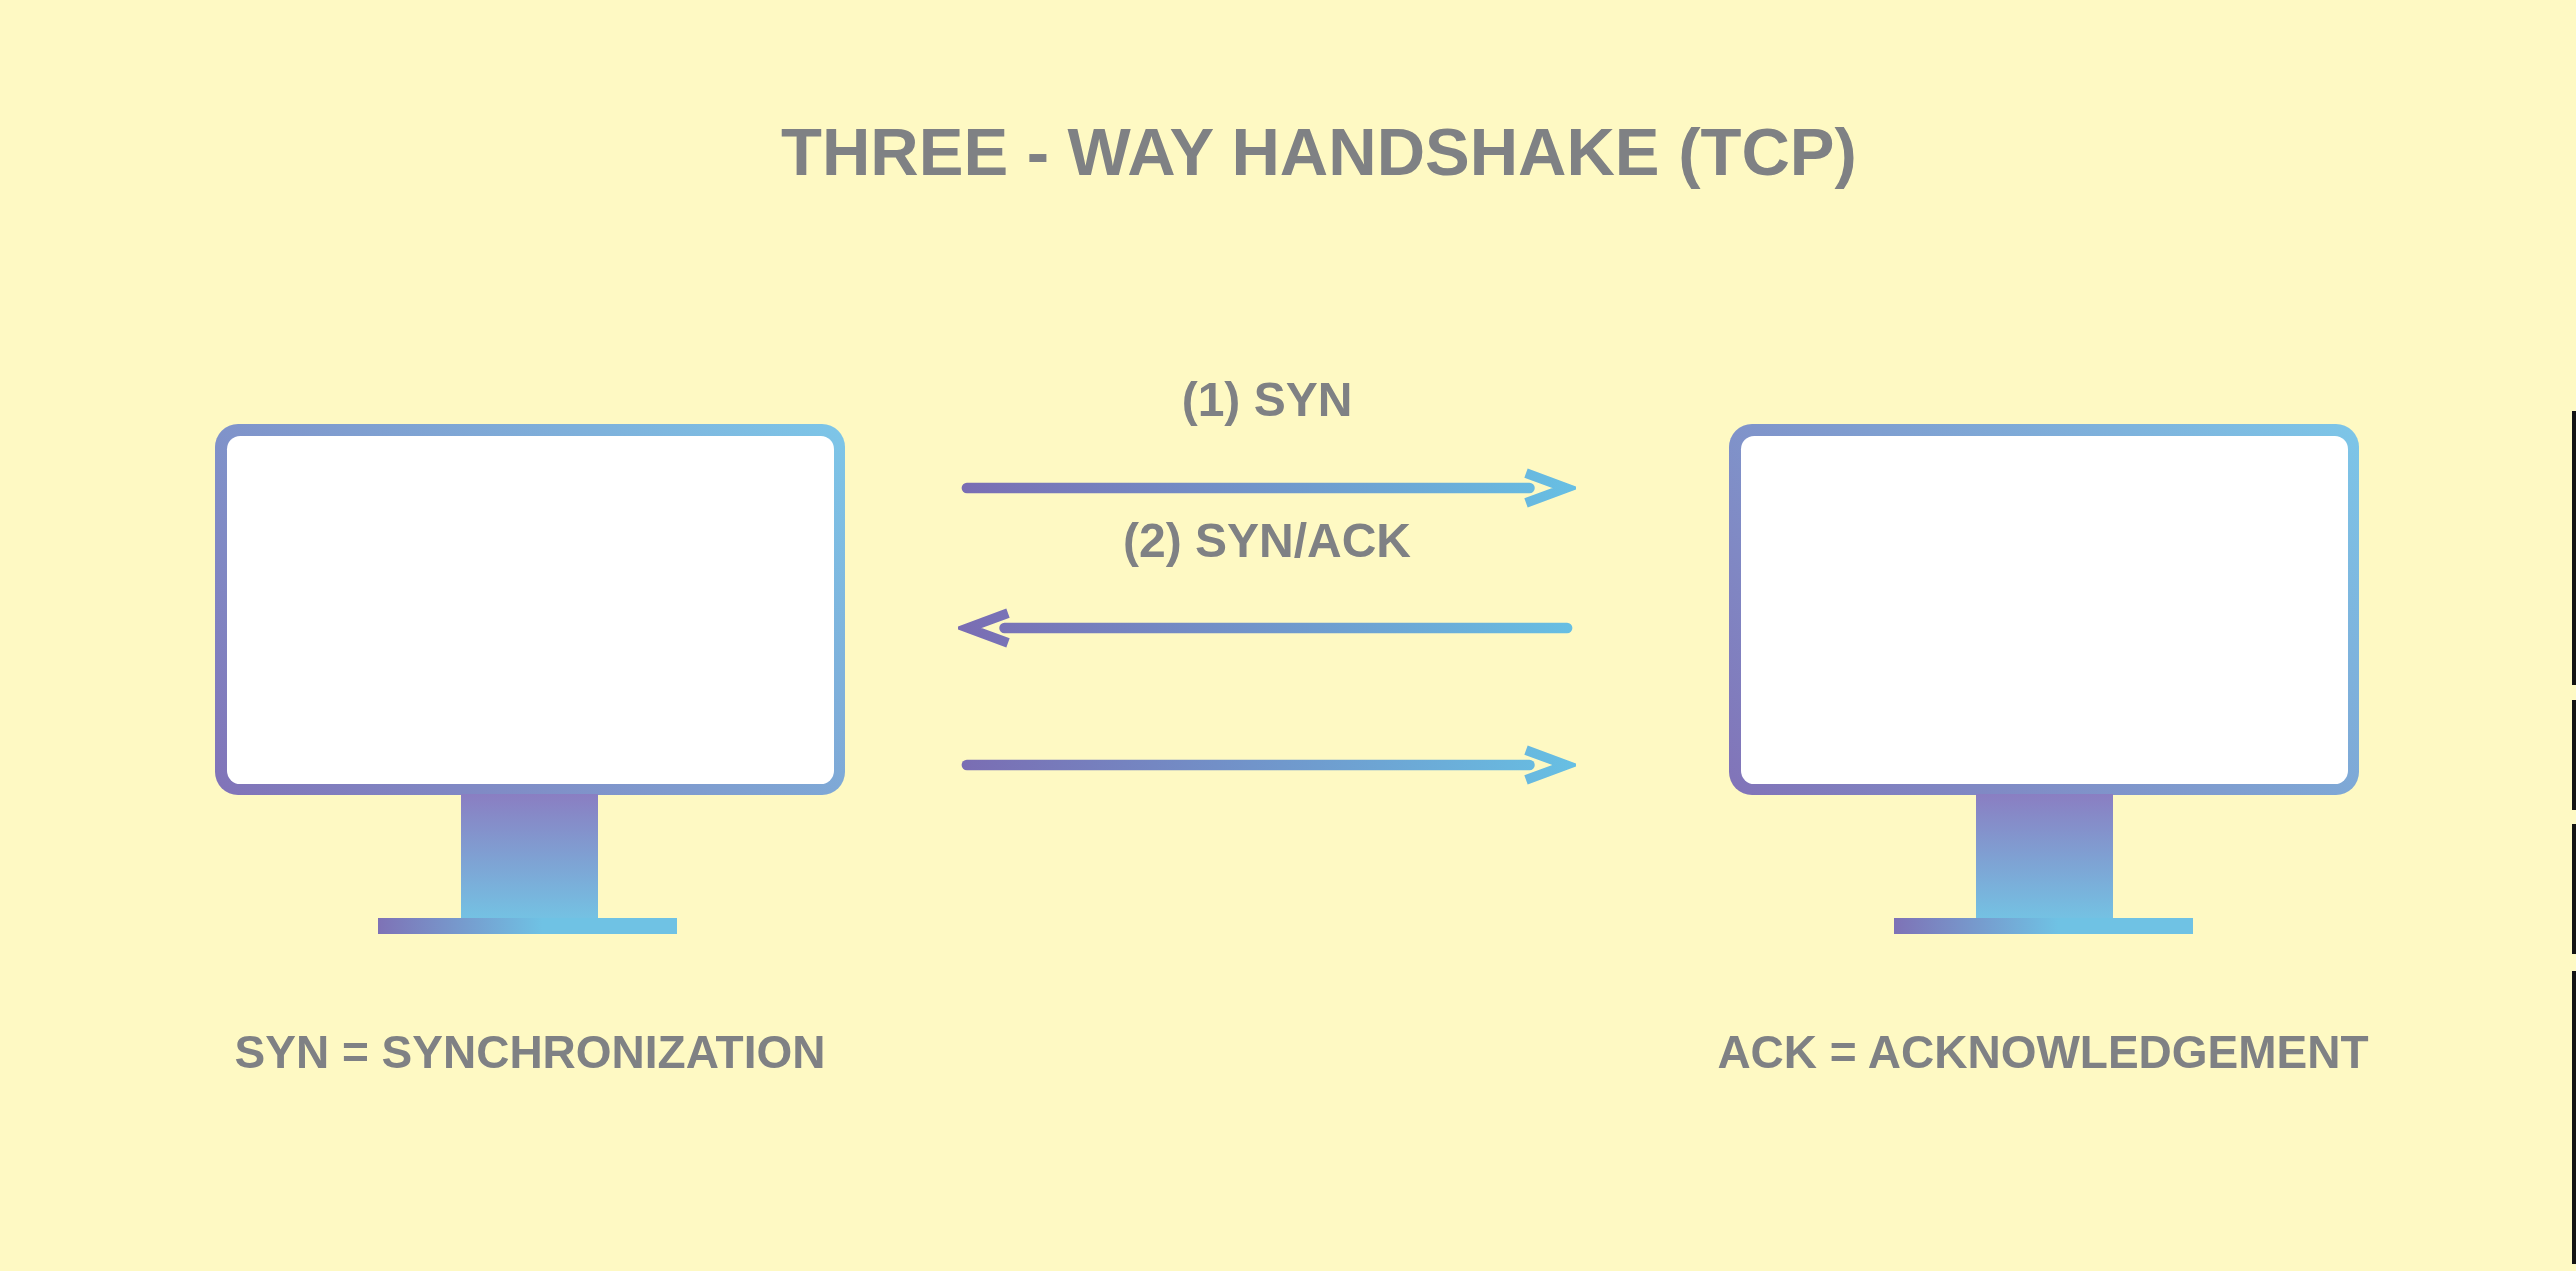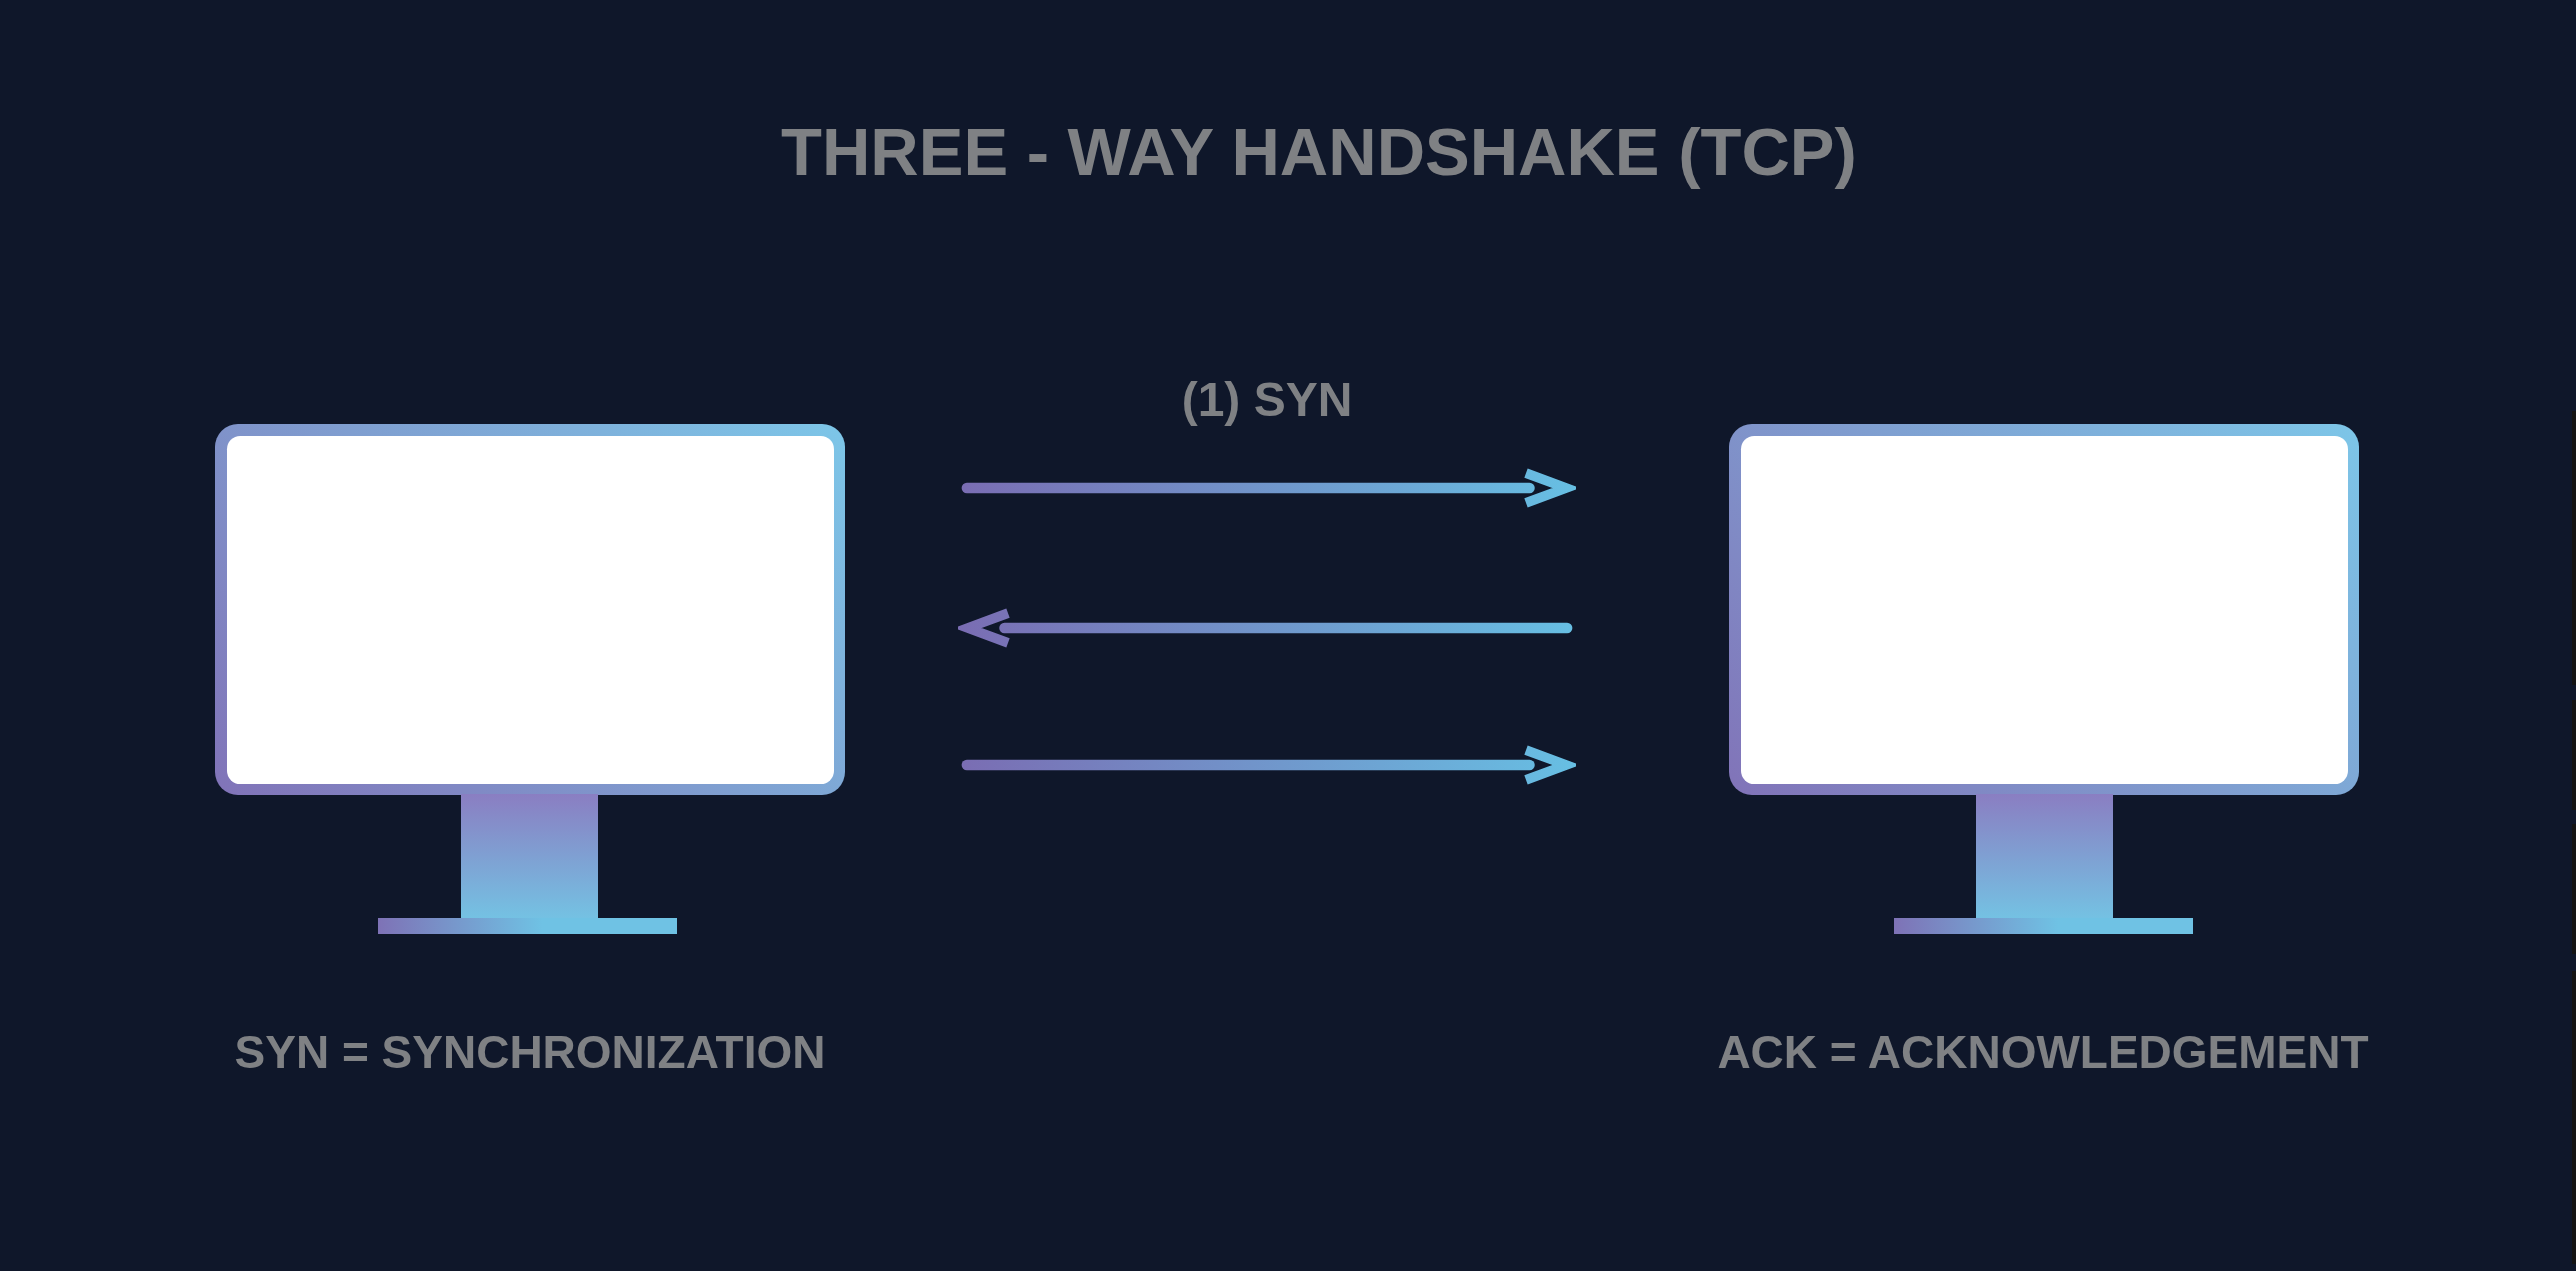--- a/index.html
+++ b/index.html
@@ -5,21 +5,21 @@
   html, body { margin: 0; padding: 0; }
   body {
     width: 2576px; height: 1271px;
     background: #e9e9ea;
     font-family: "Liberation Sans", sans-serif;
     overflow: hidden;
   }
   .canvas {
     position: relative;
     width: 2576px; height: 1271px;
-    background: #0f172a;
+    background: #fef9c3;
   }
   .title {
     position: absolute;
     left: 781px; top: 115px; width: 1059px; height: 74px;
     line-height: 74px;
     font-size: 67px; font-weight: 700;
     color: #7f8184;
     text-align: center;
     letter-spacing: 0px;
     white-space: nowrap;
@@ -120,20 +120,21 @@
     <defs>
       <linearGradient id="agrad" gradientUnits="userSpaceOnUse" x1="0" y1="0" x2="700" y2="0">
         <stop offset="0" stop-color="#7a6db3"></stop>
         <stop offset="1" stop-color="#67bfe3"></stop>
       </linearGradient>
     </defs>
     <line x1="7" y1="24" x2="650" y2="24" stroke="url(#agrad)" stroke-width="12" stroke-linecap="round"></line>
     <path d="M 646 7 L 692 24 L 646 41" fill="none" stroke="url(#agrad)" stroke-width="11" stroke-linejoin="miter"></path>
   </svg>
 
+  <div class="msg-label label-2">(2) SYN/ACK</div>
   <svg class="arrow arrow-2" viewBox="0 0 700 48" xmlns="http://www.w3.org/2000/svg">
     <line x1="50" y1="24" x2="693" y2="24" stroke="url(#agrad)" stroke-width="12" stroke-linecap="round"></line>
     <path d="M 54 7 L 8 24 L 54 41" fill="none" stroke="url(#agrad)" stroke-width="11" stroke-linejoin="miter"></path>
   </svg>
 
   <svg class="arrow arrow-3" viewBox="0 0 700 48" xmlns="http://www.w3.org/2000/svg">
     <line x1="7" y1="24" x2="650" y2="24" stroke="url(#agrad)" stroke-width="12" stroke-linecap="round"></line>
     <path d="M 646 7 L 692 24 L 646 41" fill="none" stroke="url(#agrad)" stroke-width="11" stroke-linejoin="miter"></path>
   </svg>
 

